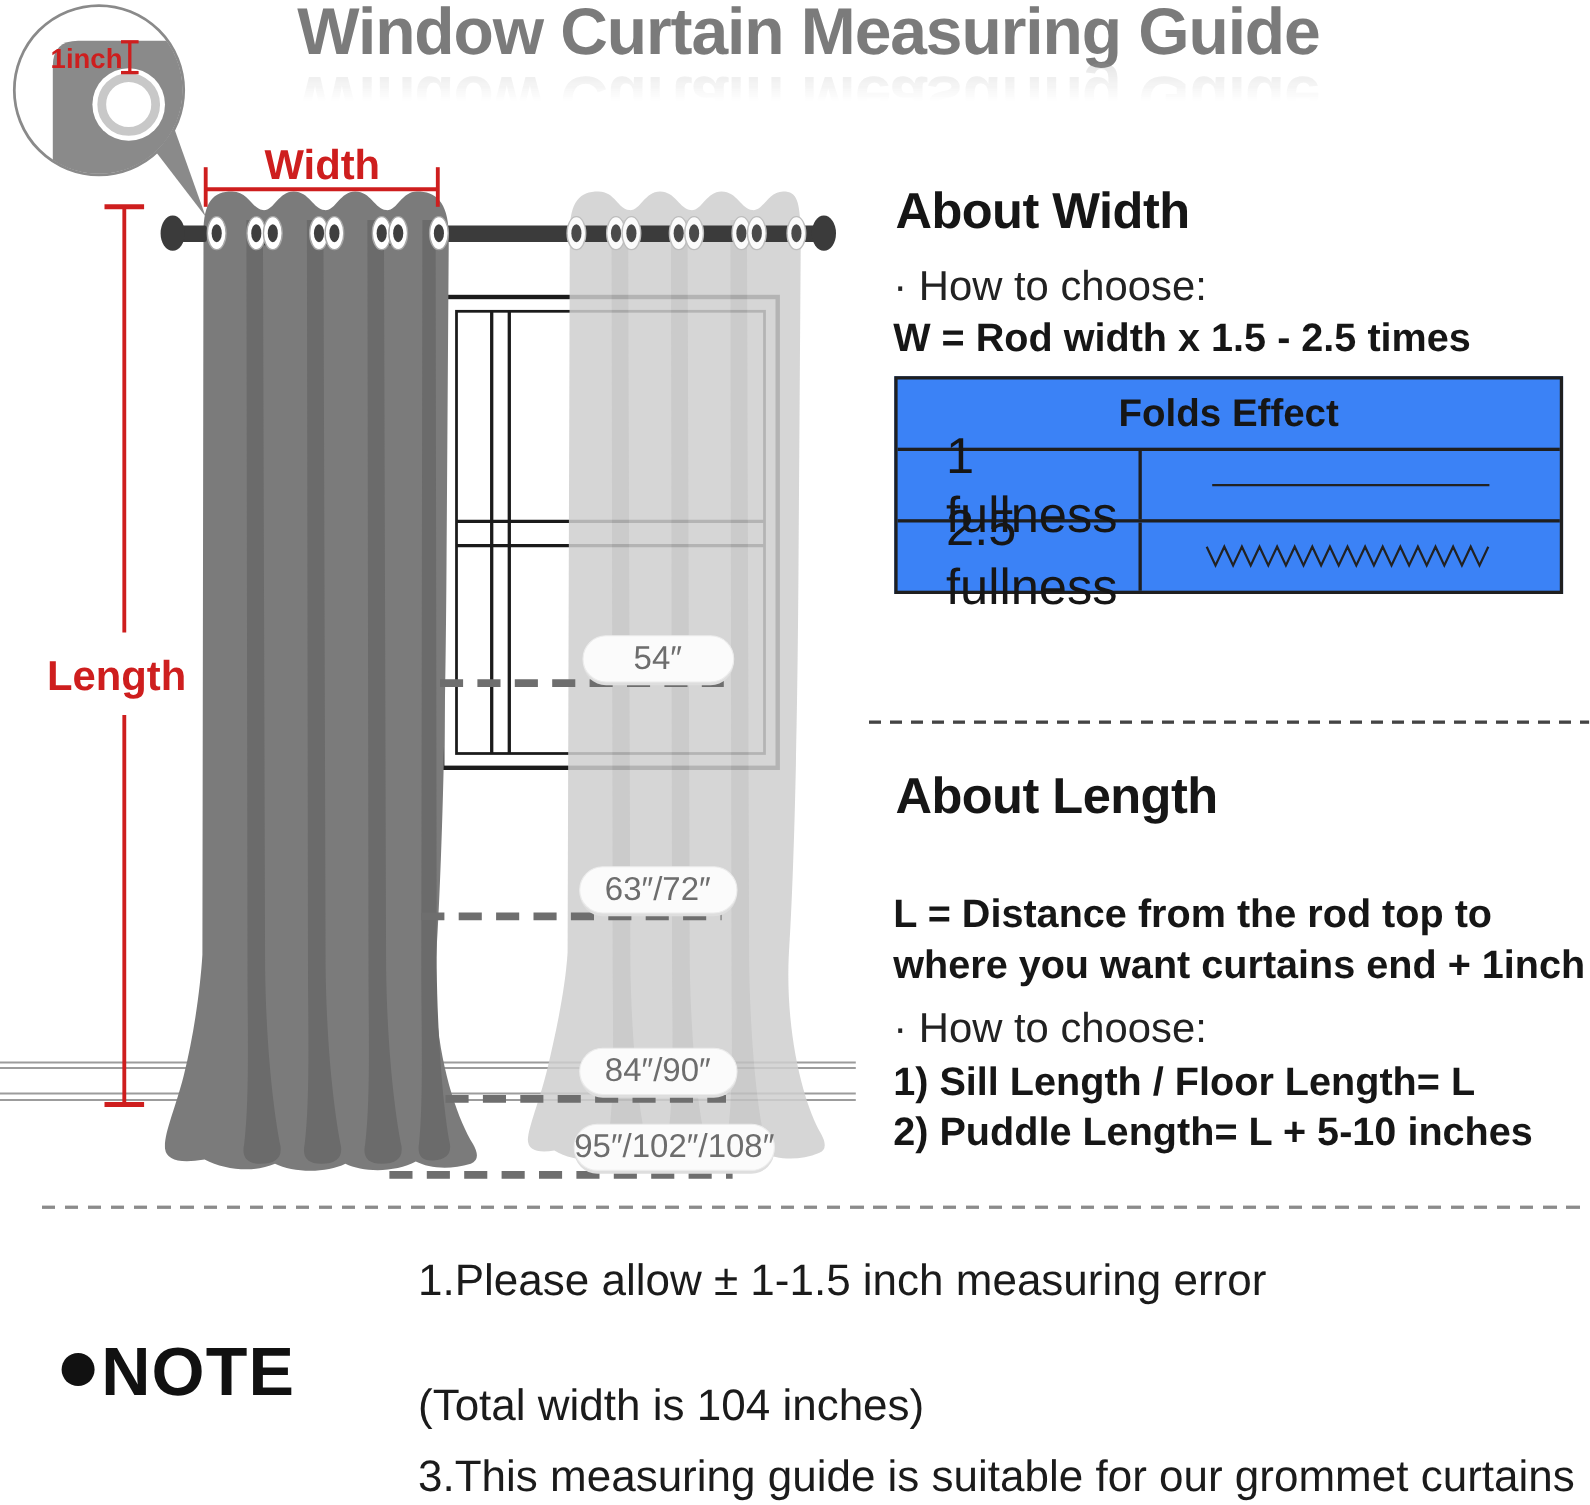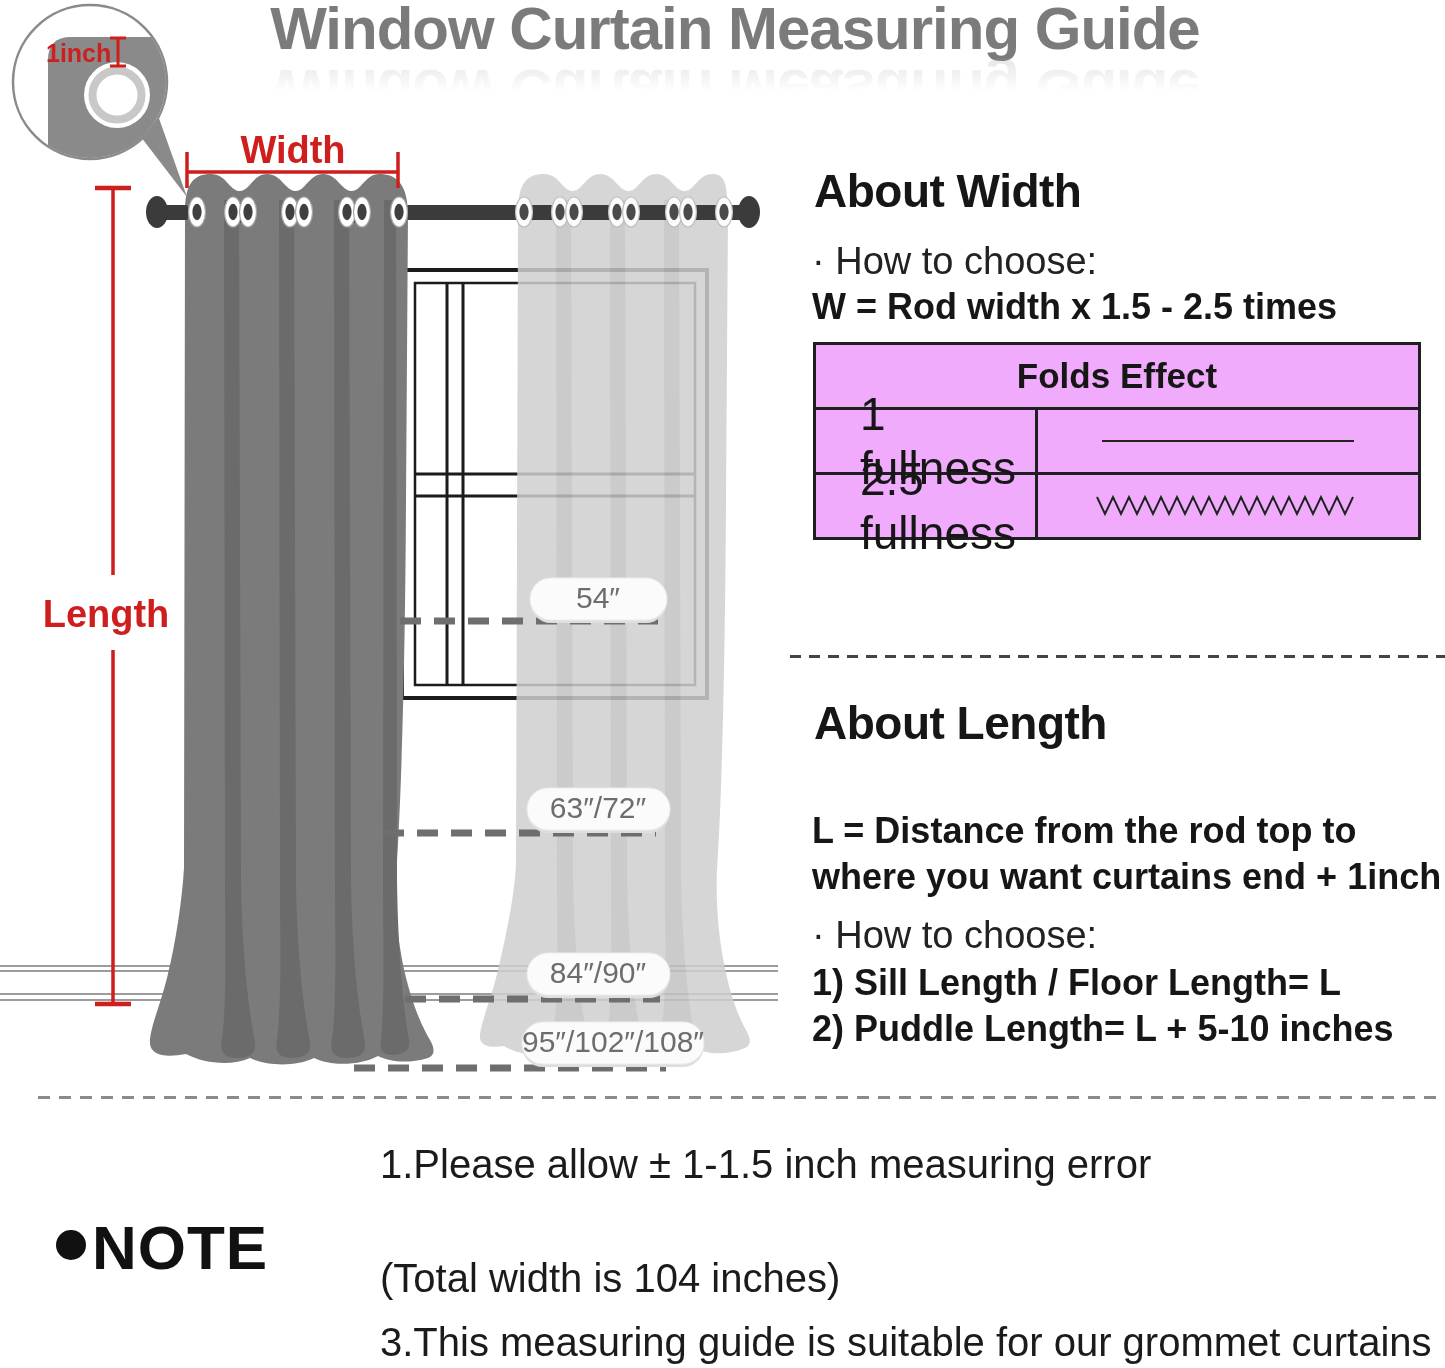--- a/index.html
+++ b/index.html
@@ -15,21 +15,21 @@
   .refl-inner{transform:scaleY(-1);width:1470px;text-align:center;
          font-size:60px;font-weight:bold;color:#9a9a9a;letter-spacing:-1px;white-space:nowrap;}
 
   .illustration{position:absolute;left:0;top:0;}
 
   
   .h2{position:absolute;font-size:46px;font-weight:700;color:#161616;letter-spacing:-0.5px;}
   .body-line{position:absolute;font-size:38px;color:#222222;}
   .formula{position:absolute;font-size:36px;font-weight:600;color:#161616;}
 
-  .folds-table{position:absolute;left:813px;top:342px;width:608px;border:3px solid #1f1f1f;box-sizing:border-box;background:#f0abfc;}
+  .folds-table{position:absolute;left:813px;top:342px;width:608px;border:3px solid #1f1f1f;box-sizing:border-box;background:#3b82f6;}
   .ft-header{height:62px;display:flex;align-items:center;justify-content:center;
              font-size:35px;font-weight:600;color:#161616;}
   .ft-row{display:flex;border-top:3px solid #1f1f1f;height:62px;}
   .ft-label{width:222px;border-right:3px solid #1f1f1f;box-sizing:border-box;display:flex;align-items:center;
             padding-left:44px;font-size:46px;color:#161616;}
   .ft-fold{flex:1;display:flex;align-items:center;justify-content:center;}
 
   .dash-sep-right{position:absolute;left:790px;top:655px;width:655px;height:3px;
       background:repeating-linear-gradient(90deg,#444 0 11px,transparent 11px 19px);}
   .dash-sep-bottom{position:absolute;left:38px;top:1096px;width:1404px;height:3px;

